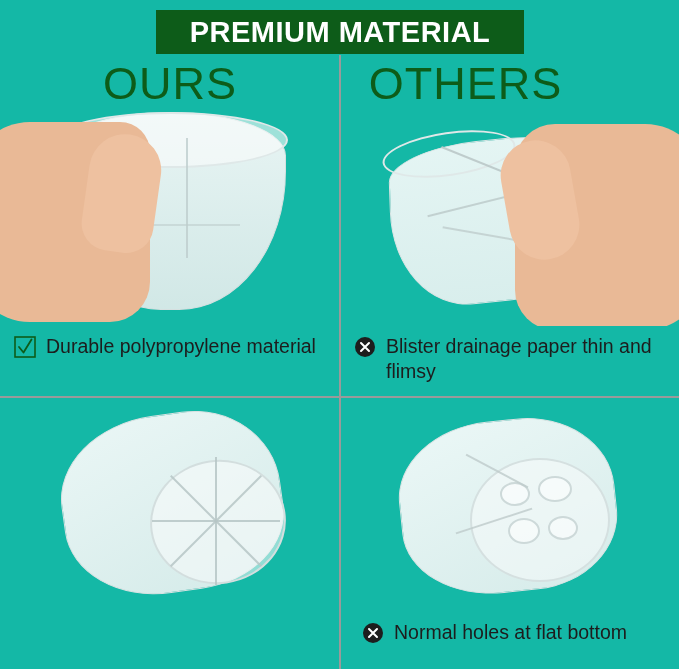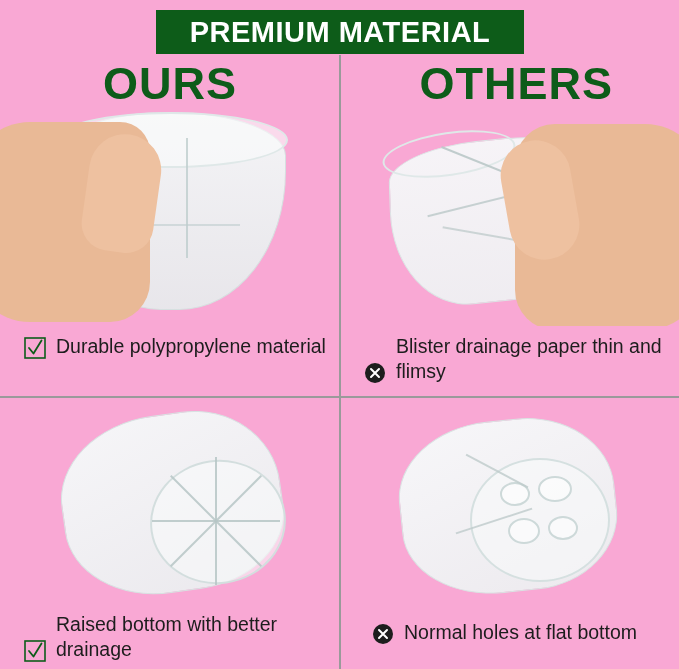--- a/index.html
+++ b/index.html
@@ -7,21 +7,21 @@
     padding: 0;
     background: #ffffff;
   }
   body {
     font-family: "Liberation Sans", sans-serif;
   }
   #page {
     position: relative;
     width: 679px;
     height: 669px;
-    background: #f9a8d4;
+    background: #14b8a6;
     overflow: hidden;
   }
 
   
   .banner {
     position: absolute;
     left: 156px;
     top: 10px;
     width: 368px;
     height: 44px;
@@ -38,28 +38,28 @@
     letter-spacing: 0.5px;
     font-family: "Liberation Sans", sans-serif;
     white-space: nowrap;
   }
 
   
   .col-title {
     position: absolute;
     top: 58px;
     font-size: 45px;
-    font-weight: bold;
+    font-weight: normal;
     color: #0d5c19;
     font-family: "Liberation Sans", sans-serif;
     letter-spacing: 1px;
     white-space: nowrap;
   }
   .col-title.left  { left: 0px;   width: 340px; text-align: center; }
-  .col-title.right { left: 338px; width: 275px; text-align: right; }
+  .col-title.right { left: 328px; width: 275px; text-align: center; }
 
   
   .v-divider {
     position: absolute;
     left: 339px;
     top: 55px;
     width: 2px;
     height: 614px;
     background: #9a9a9a;
   }
@@ -69,23 +69,22 @@
     top: 396px;
     width: 679px;
     height: 2px;
     background: #9a9a9a;
   }
 
   
   .caption {
     position: absolute;
     display: flex;
-    align-items: flex-end;
+    align-items: flex-start;
     gap: 10px;
-    margin-left: 10px;
   }
   .caption-text {
     font-size: 19.5px;
     color: #1d1d1d;
     line-height: 1.28;
     font-family: "Liberation Sans", sans-serif;
   }
   .mark {
     flex: 0 0 auto;
     width: 22px;
@@ -227,29 +226,20 @@
   <div class="caption cap-tr">
     <span class="mark">
       <svg width="22" height="22" viewBox="0 0 22 22">
         <circle cx="11" cy="11" r="10" fill="#1d1d1d"></circle>
         <path d="M7 7 L15 15 M15 7 L7 15" stroke="#ffffff" stroke-width="2" stroke-linecap="round"></path>
       </svg>
     </span>
     <span class="caption-text">Blister drainage paper thin and flimsy</span>
   </div>
 
-  <div class="caption cap-bl">
-    <span class="mark">
-      <svg width="22" height="22" viewBox="0 0 22 22">
-        <rect x="1" y="1" width="20" height="20" fill="none" stroke="#0d5c19" stroke-width="1.6"></rect>
-        <path d="M5 11 L9.5 16.5 L17.5 3.5" fill="none" stroke="#0d5c19" stroke-width="1.8" stroke-linecap="round" stroke-linejoin="round"></path>
-      </svg>
-    </span>
-    <span class="caption-text">Raised bottom with better drainage</span>
-  </div>
 
   <div class="caption cap-br">
     <span class="mark">
       <svg width="22" height="22" viewBox="0 0 22 22">
         <circle cx="11" cy="11" r="10" fill="#1d1d1d"></circle>
         <path d="M7 7 L15 15 M15 7 L7 15" stroke="#ffffff" stroke-width="2" stroke-linecap="round"></path>
       </svg>
     </span>
     <span class="caption-text">Normal holes at flat bottom</span>
   </div>

